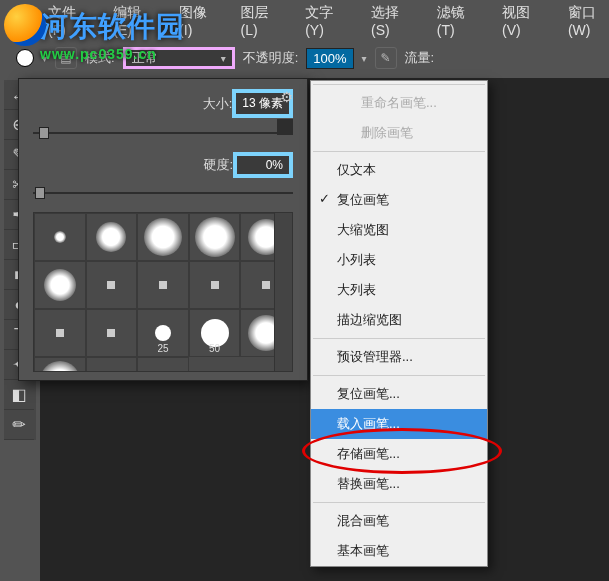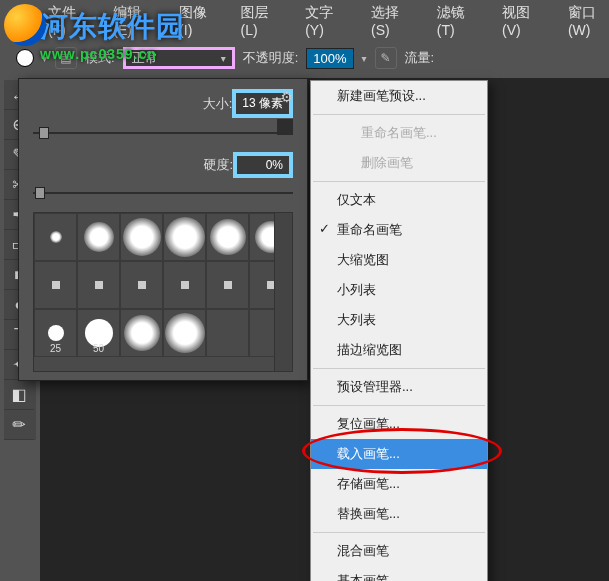--- a/index.html
+++ b/index.html
@@ -31,21 +31,21 @@
 .panel { position:absolute; left:18px; top:78px; width:290px; background:#535353; border:1px solid #222; box-shadow:4px 4px 12px rgba(0,0,0,.6); padding:10px 14px 8px; z-index:20; }
 .panel-row { display:flex; align-items:center; justify-content:flex-end; margin-bottom:6px; }
 .panel-label { color:#ddd; font-size:13px; }
 .panel-val { background:#3a3a3a; color:#fff; font-size:12px; padding:2px 6px; min-width:60px; text-align:right; border:4px solid #7dd3fc; }
 .slider { height:18px; position:relative; margin-bottom:10px; }
 .slider .track { position:absolute; top:8px; left:0; right:0; height:2px; background:#2d2d2d; }
 .slider .thumb { position:absolute; top:3px; width:10px; height:12px; background:#999; border:1px solid #222; }
 .gear { color:#ccc; font-size:14px; position:absolute; right:14px; top:10px; }
 .panel-toggle { width:16px; height:16px; background:#2d2d2d; position:absolute; right:14px; top:40px; }
 .swatches { margin-top:6px; height:160px; overflow:hidden; background:#4a4a4a; border:1px solid #333; position:relative; }
-.swatch-grid { display:grid; grid-template-columns:repeat(6,1fr); }
+.swatch-grid { display:grid; grid-template-columns:repeat(5,1fr); }
 .bcell { height:48px; display:flex; align-items:center; justify-content:center; border:1px solid #3a3a3a; position:relative; }
 .bcell .circ { border-radius:50%; background:radial-gradient(circle,#fff 0%,#fff 40%,rgba(255,255,255,0) 80%); }
 .bcell .solid { border-radius:50%; background:#fff; }
 .bcell .tiny { width:8px;height:8px;background:#ccc; }
 .bcell .num { position:absolute; bottom:2px; left:0; right:0; text-align:center; color:#ddd; font-size:10px; }
 .sidetick { position:absolute; right:0; top:0; bottom:0; width:18px; background:#444; border-left:1px solid #333; }
 
 
 .ctxmenu { position:absolute; left:310px; top:80px; width:178px; background:#efefef; border:1px solid #888; box-shadow:4px 4px 10px rgba(0,0,0,.5); font-size:13px; color:#222; z-index:30; }
 .mi { padding:6px 26px; white-space:nowrap; }
@@ -185,27 +185,26 @@
           <div class="circ" style="width: 40px; height: 40px;"></div>
         </div>
         <div class="bcell"></div>
         <div class="bcell"></div>
       </div>
     <div class="sidetick"></div>
   </div>
 </div>
 
 <div class="ctxmenu">
-  <div class="mi">新建画笔预设...</div>
   <div class="sep"></div>
   <div class="mi disabled">重命名画笔...</div>
   <div class="mi disabled">删除画笔</div>
   <div class="sep"></div>
   <div class="mi">仅文本</div>
-  <div class="mi checked">重命名画笔</div>
+  <div class="mi checked">复位画笔</div>
   <div class="mi">大缩览图</div>
   <div class="mi">小列表</div>
   <div class="mi">大列表</div>
   <div class="mi">描边缩览图</div>
   <div class="sep"></div>
   <div class="mi">预设管理器...</div>
   <div class="sep"></div>
   <div class="mi">复位画笔...</div>
   <div class="mi sel">载入画笔...</div>
   <div class="mi">存储画笔...</div>

